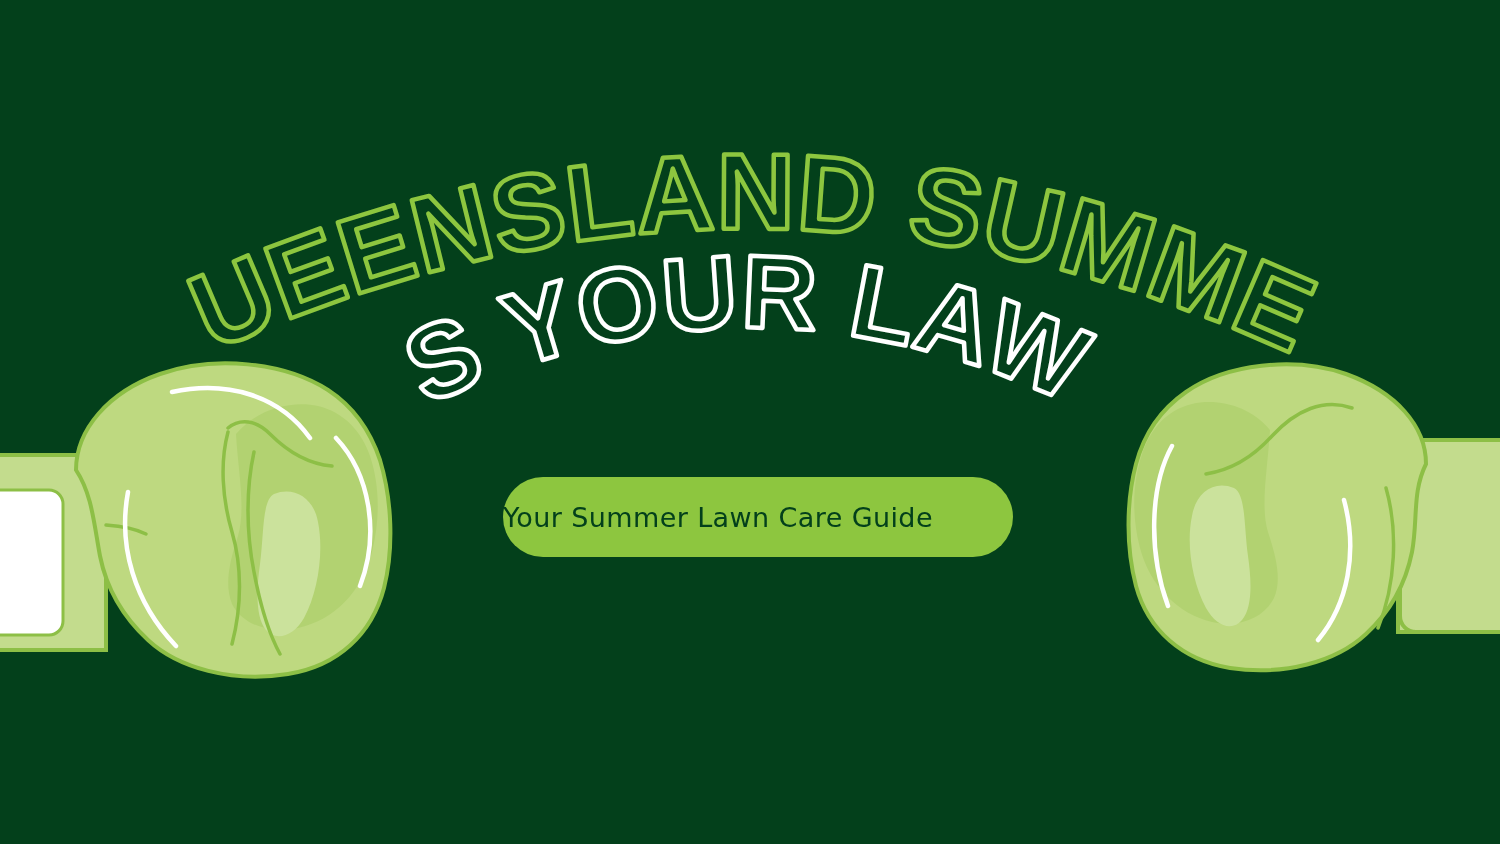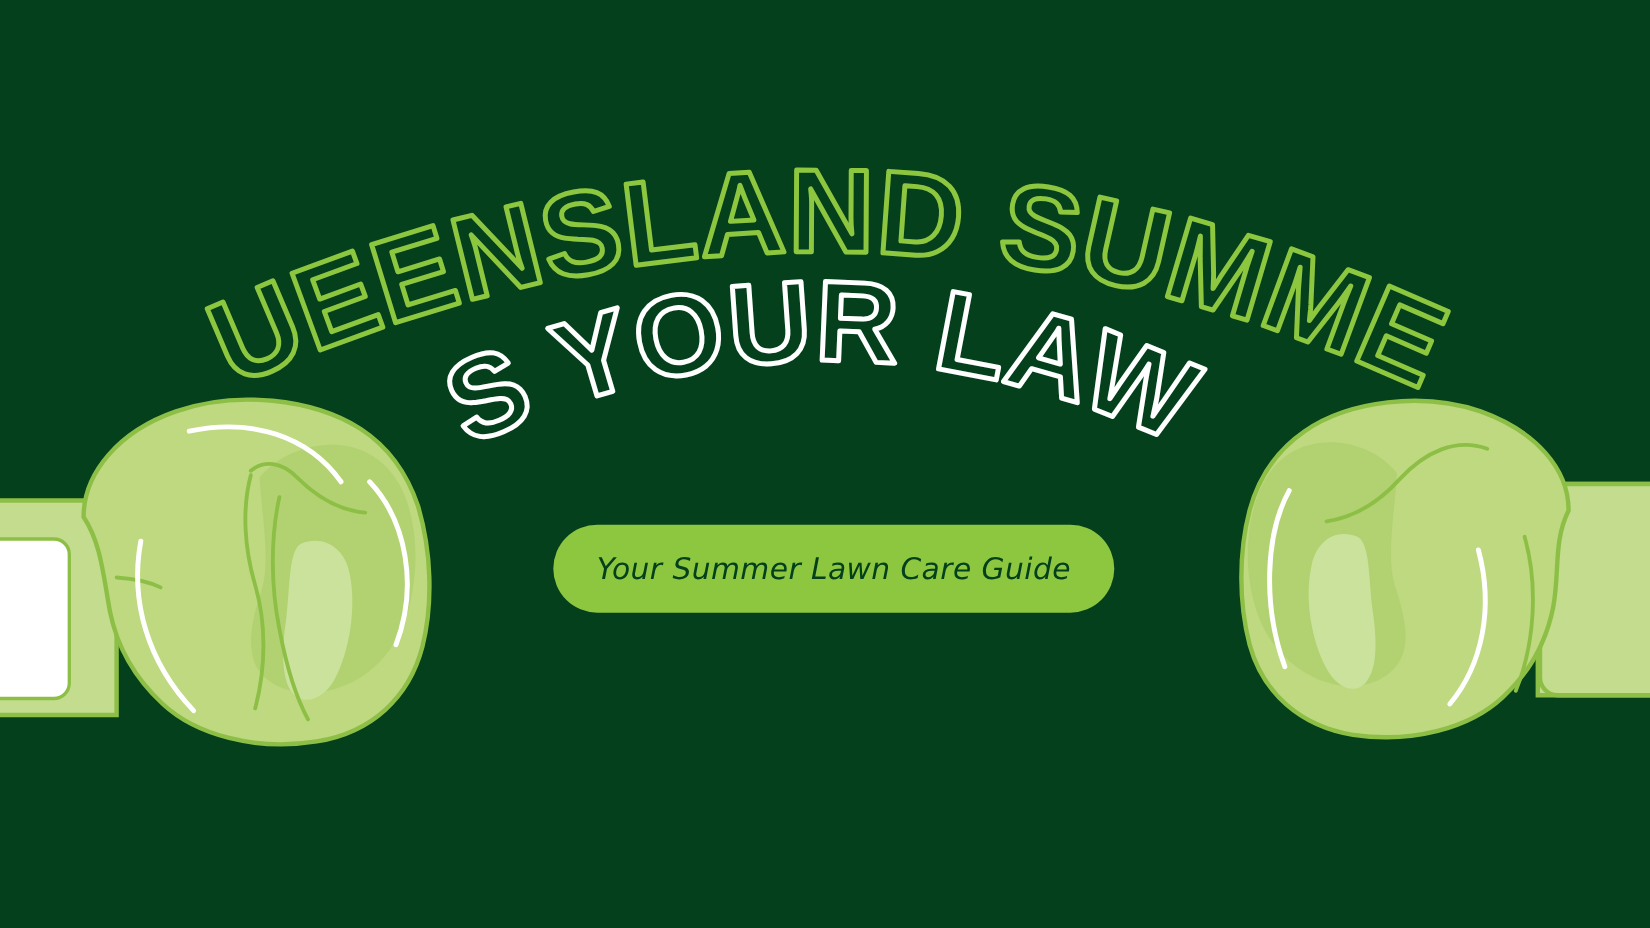--- a/index.html
+++ b/index.html
@@ -54,23 +54,21 @@
   #cta-pill {
     position: absolute;
     left: 503px;
     top: 477px;
     width: 510px;
     height: 80px;
     background: #8dc63f;
     border-radius: 40px;
     display: flex;
     align-items: center;
-    justify-content: center;
     z-index: 40;
-    font-style: italic;
   }
   #cta-pill-label {
     font-family: "DejaVu Sans", sans-serif;
     font-size: 27px;
     color: #03401b;
     letter-spacing: 0.4px;
     white-space: nowrap;
   }
 
   

